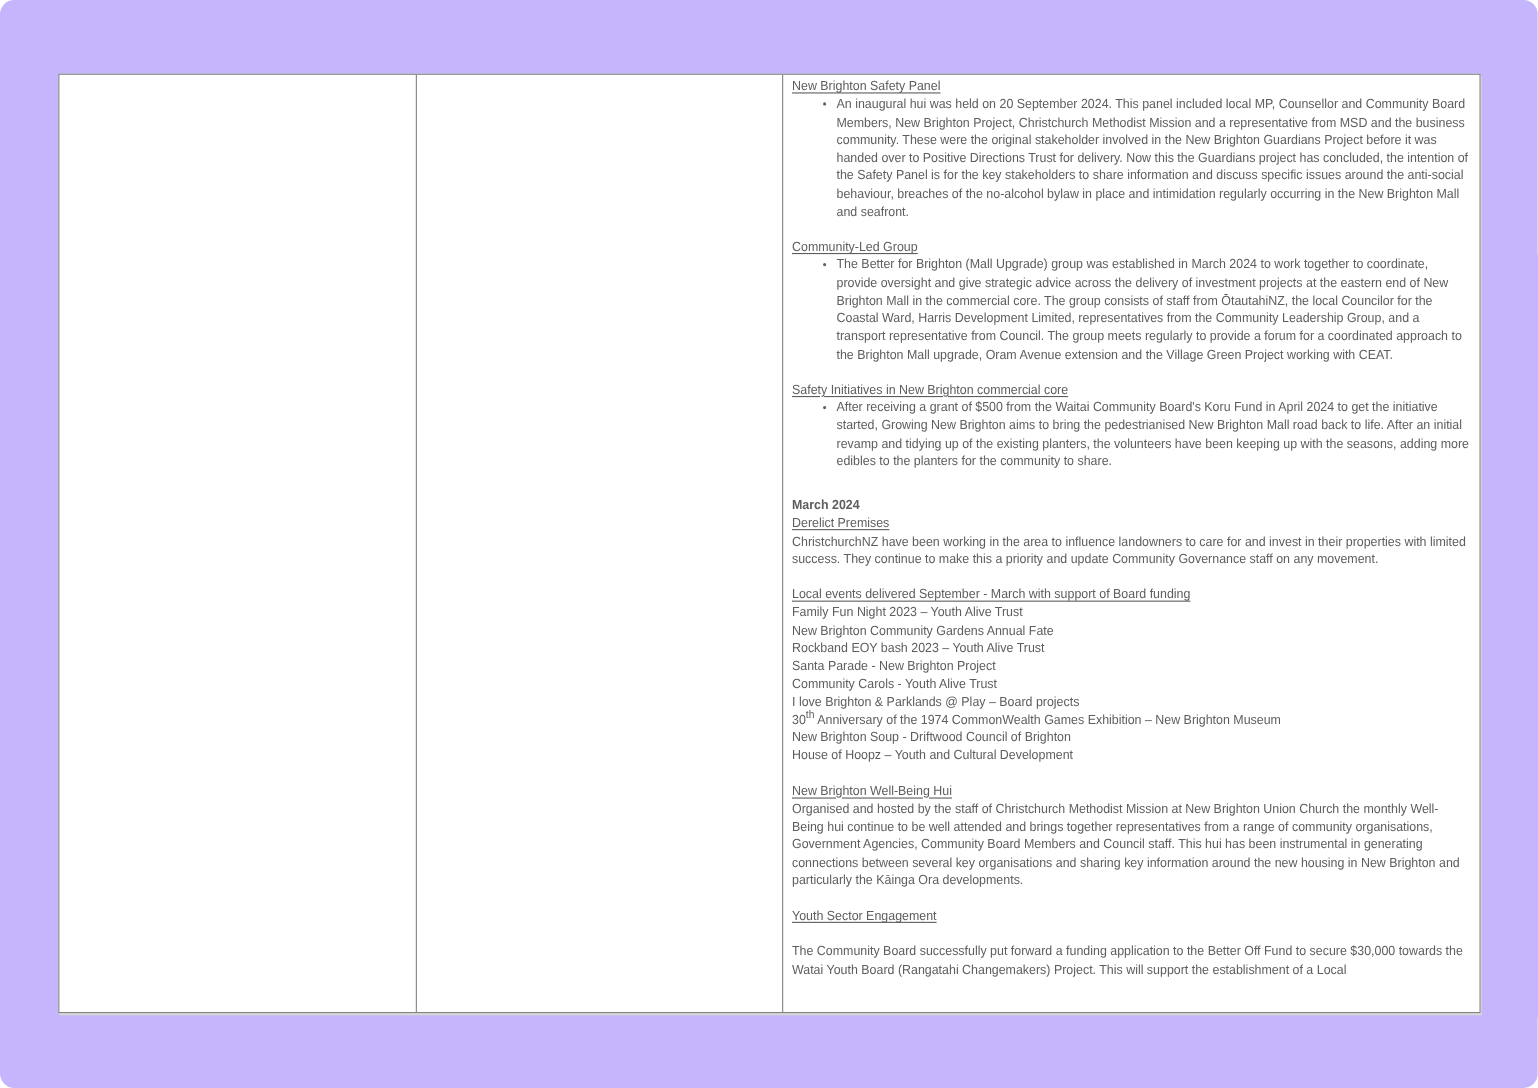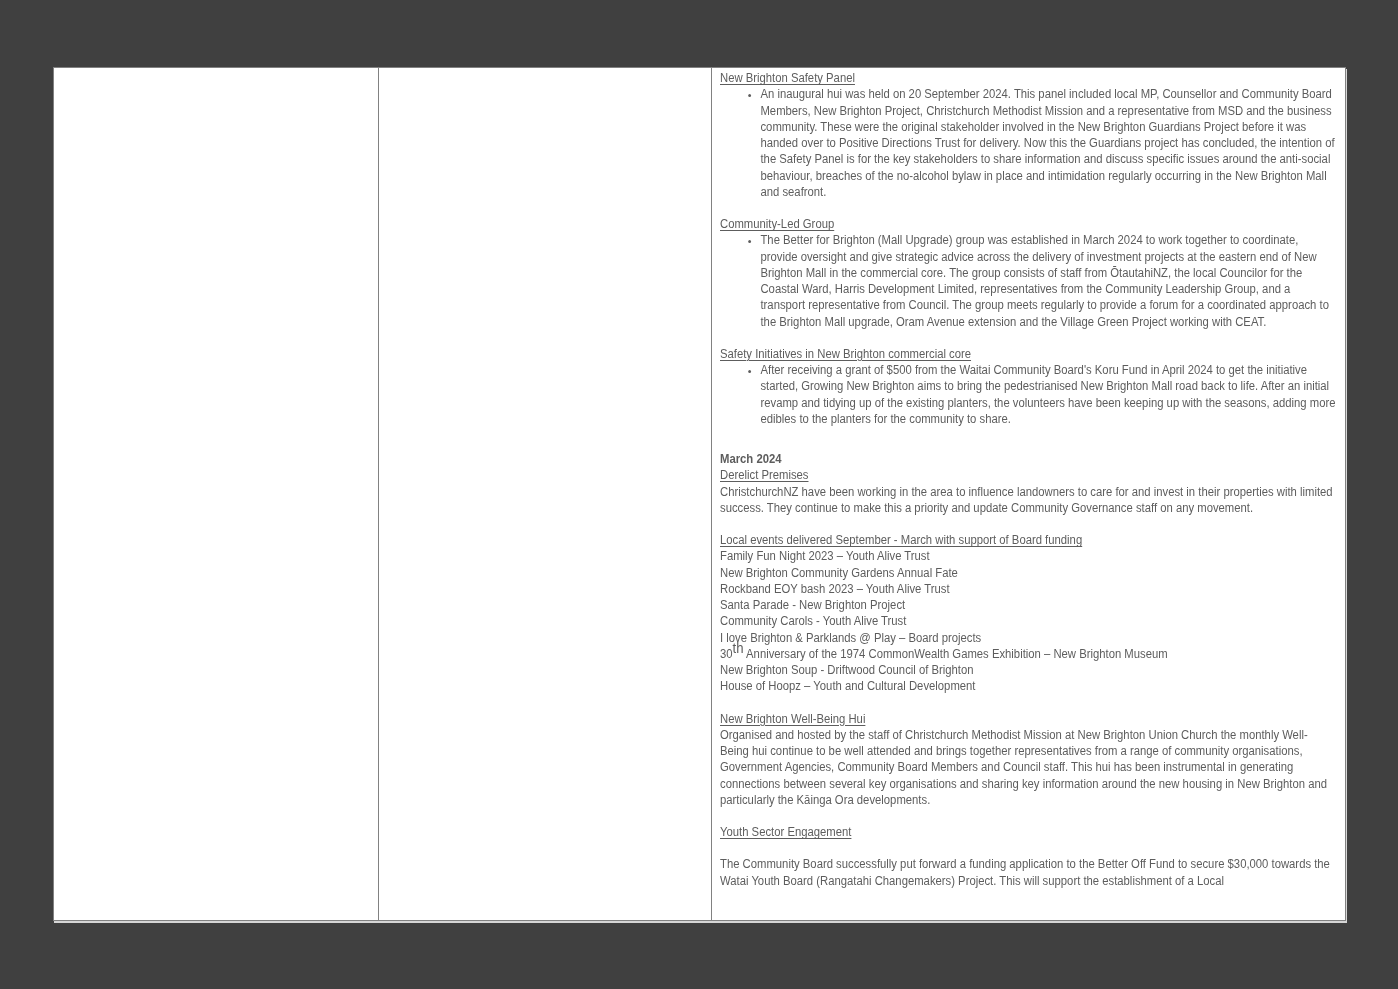--- a/index.html
+++ b/index.html
@@ -7,22 +7,23 @@
     padding: 0;
     background: #ffffff;
     width: 1398px;
     height: 989px;
     font-family: "Liberation Sans", sans-serif;
   }
   .page {
     position: relative;
     width: 1398px;
     height: 989px;
-    background: #404040;
+    background: #c4b5fd;
     overflow: hidden;
+    border-radius: 13px;
   }
   .doc-table {
     position: absolute;
     left: 53px;
     top: 67px;
     width: 1293px;
     height: 854px;
     display: flex;
     box-sizing: border-box;
     border: 1px solid #818181;
@@ -59,21 +60,21 @@
     padding: 0 0 0 43px;
   }
   ul.bullets li {
     list-style: disc outside;
   }
   ul.bullets li::marker { font-size: 11px; }
   .para { margin: 0; }
   .gap { height: 16px; }
   .gap-lg { height: 24px; }
   sup {
-    font-size: 14px;
+    font-size: 10px;
     line-height: 0;
     vertical-align: super;
   }
 </style>
 </head>
 <body>
 
 <div class="page">
   <div class="doc-table">
 

